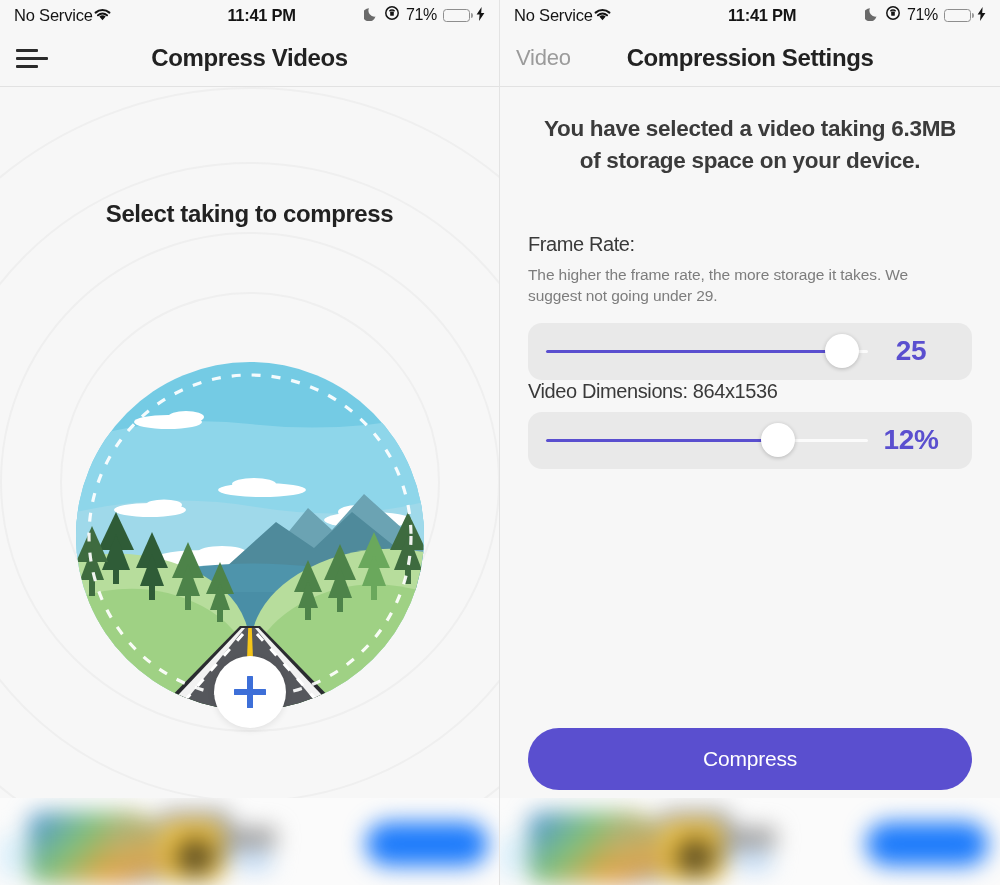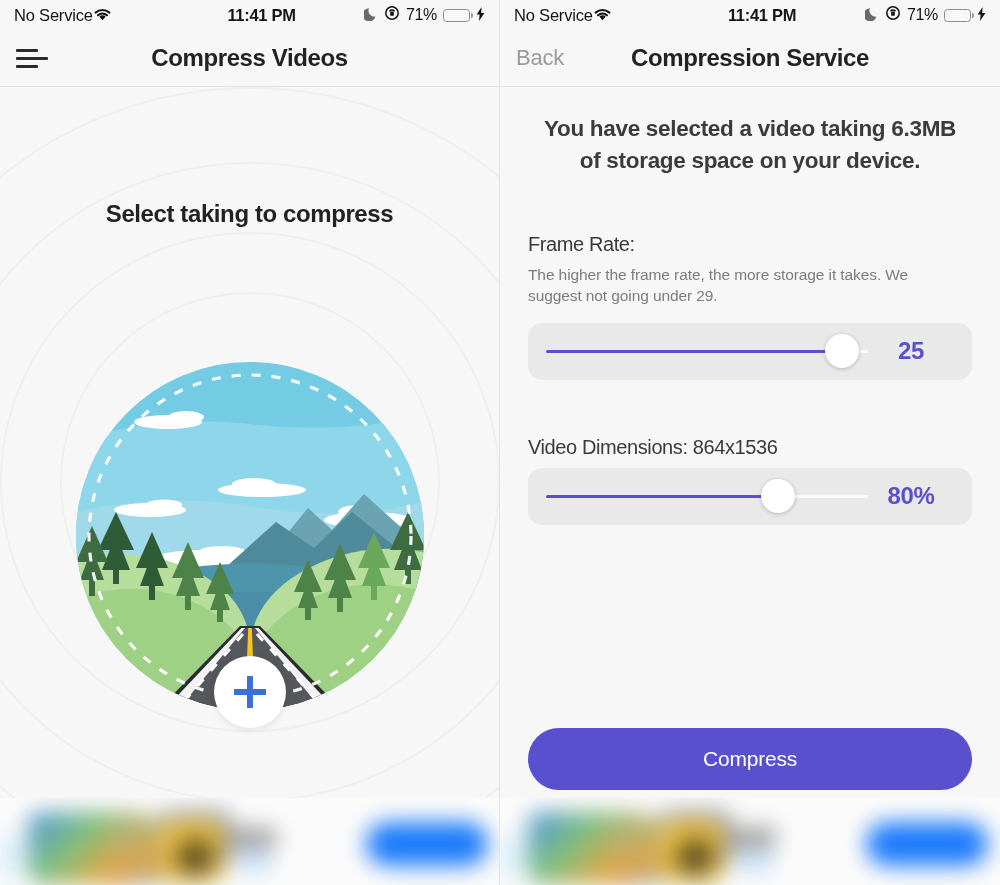--- a/index.html
+++ b/index.html
@@ -142,21 +142,21 @@
   }
   .summary {
     text-align: center;
     font-size: 22.5px; font-weight: bold; color: #3b3b3b;
     line-height: 1.42;
     letter-spacing: -0.3px;
     padding: 0 12px;
   }
   .section { margin-top: 0; }
   .sec-frame { margin-top: 56px; }
-  .sec-dims { margin-top: 56px; }
+  .sec-dims { }
   .sec-head {
     font-size: 20px; color: #3a3a3a; letter-spacing: -0.4px;
     margin-bottom: 9px;
   }
   .sec-desc {
     font-size: 15.5px; color: #7d7d7d; line-height: 1.35;
     letter-spacing: -0.1px;
     margin-bottom: 16px;
     max-width: 430px;
   }
@@ -183,21 +183,21 @@
   .thumb {
     position: absolute;
     width: 34px; height: 34px; border-radius: 50%;
     background: #ffffff;
     box-shadow: 0 1px 4px rgba(0,0,0,0.22);
     transform: translateX(-50%);
     cursor: grab;
   }
   .slider-val {
     width: 86px; text-align: center;
-    font-size: 24px; font-weight: bold; color: #5a4fcf;
+    font-size: 28px; font-weight: bold; color: #5a4fcf;
     letter-spacing: -0.4px;
   }
   .compress-btn {
     position: absolute; left: 28px; right: 28px; top: 641px;
     height: 62px; border-radius: 31px;
     background: #5a4fcf;
     color: #fff; font-size: 21px;
     display: flex; align-items: center; justify-content: center;
     letter-spacing: -0.2px; cursor: pointer;
     border: none;
@@ -427,22 +427,22 @@
         </span>
         <span>
           <svg width="9" height="14" viewBox="0 0 9 14">
               <path d="M5.6 0 L0.6 7.6 H3.6 L3 14 L8.4 6.1 H5.2 Z" fill="#141414"></path>
             </svg>
         </span>
       </div>
     </div>
 
     <div class="navbar">
-      <div class="back-btn">Back</div>
-      <div class="nav-title">Compression Service</div>
+      <div class="back-btn">Video</div>
+      <div class="nav-title">Compression Settings</div>
     </div>
 
     <div class="right-body">
 
       <div class="summary">You have selected a video taking 6.3MB of storage space on your device.</div>
 
       <div class="section sec-frame">
         <div class="sec-head">Frame Rate:</div>
         <div class="sec-desc">The higher the frame rate, the more storage it takes. We suggest not going under 29.</div>
         <div class="slider-row">
@@ -456,21 +456,21 @@
       </div>
 
       <div class="section sec-dims">
         <div class="sec-head">Video Dimensions: 864x1536</div>
         <div class="slider-row">
           <div class="slider">
             <div class="track-bg"></div>
             <div class="track-fill" style="width:72%"></div>
             <div class="thumb" style="left:72%"></div>
           </div>
-          <div class="slider-val">80%</div>
+          <div class="slider-val">12%</div>
         </div>
       </div>
 
       <button class="compress-btn">Compress</button>
     </div>
 
     <div class="blurstrip">
       <div class="blobs">
         <div class="blob" style="left:28px;  top:14px; width:120px; height:72px; background:linear-gradient(135deg,#4a90e2 0%,#7ec07e 40%,#e8a33d 75%,#d94f4f 100%);"></div>
         <div class="blob" style="left:108px; top:20px; width:90px;  height:64px; background:linear-gradient(160deg,#9ab88a 0%,#e0a64a 60%,#6c8fc6 100%);"></div>

